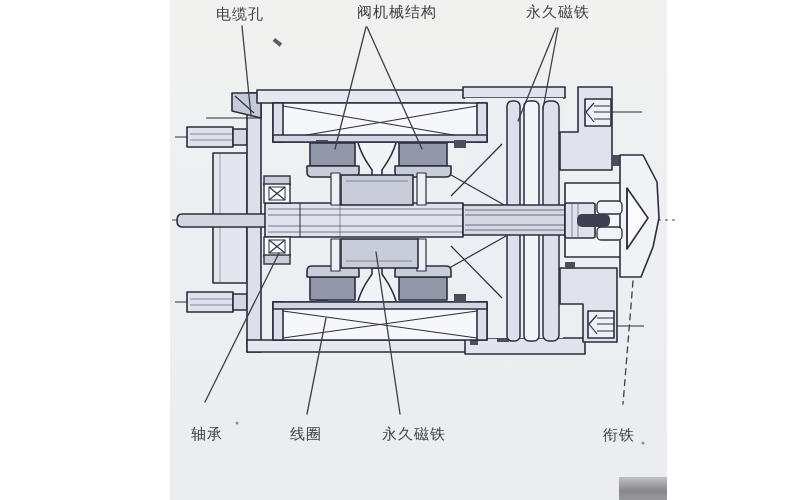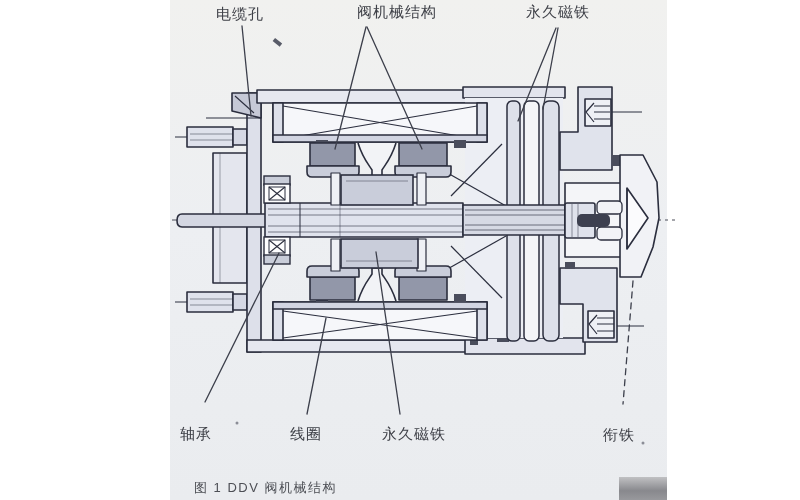--- a/index.html
+++ b/index.html
@@ -215,21 +215,20 @@
       <line x1="259" y1="253" x2="185" y2="402"></line>
       <line x1="306" y1="318" x2="287" y2="414"></line>
       <line x1="356" y1="252" x2="380" y2="414"></line>
       <line x1="613" y1="281" x2="603" y2="404" stroke-dasharray="6 5"></line>
     </g>
   </svg>
 
   <div class="lbl" style="left:196px;top:6px">电缆孔</div>
   <div class="lbl" style="left:337px;top:4px">阀机械结构</div>
   <div class="lbl" style="left:506px;top:4px">永久磁铁</div>
-  <div class="lbl" style="left:160px;top:426px">轴承</div>
+  <div class="lbl" style="left:171px;top:426px">轴承</div>
   <div class="lbl" style="left:270px;top:426px">线圈</div>
   <div class="lbl" style="left:362px;top:426px">永久磁铁</div>
   <div class="lbl" style="left:583px;top:427px">衔铁</div>
 
-  <div class="caption" style="left:174px;top:479px">图 1 DDV 阀机械结构</div>
 
   <div class="corner-shadow"></div>
 </div>
 
 </body></html>

